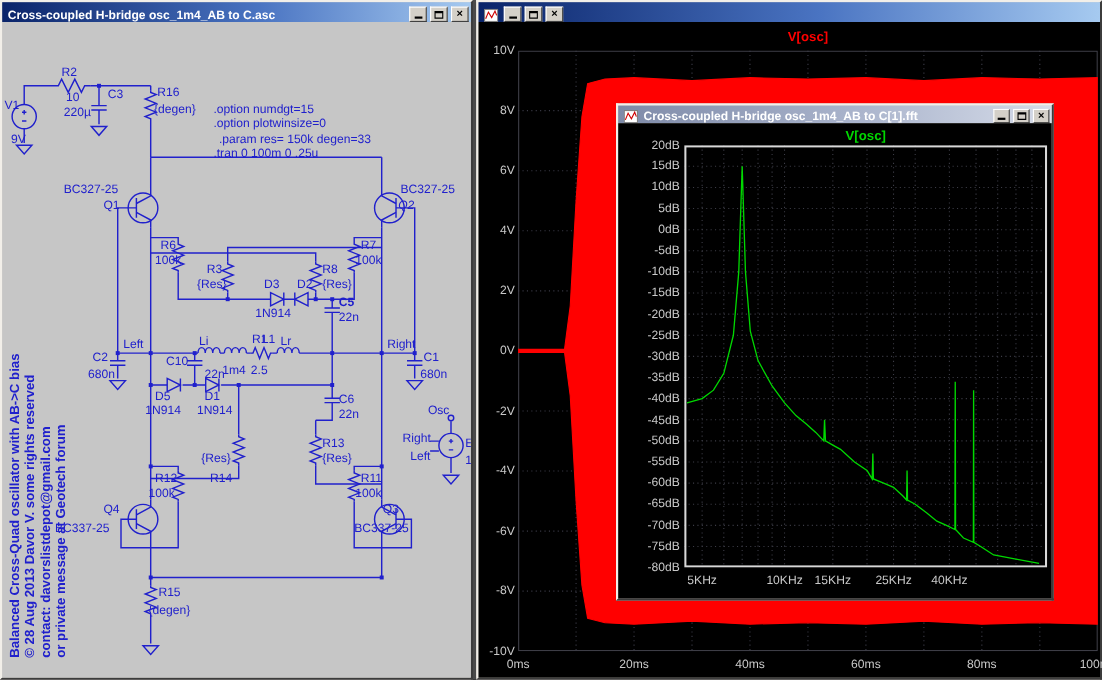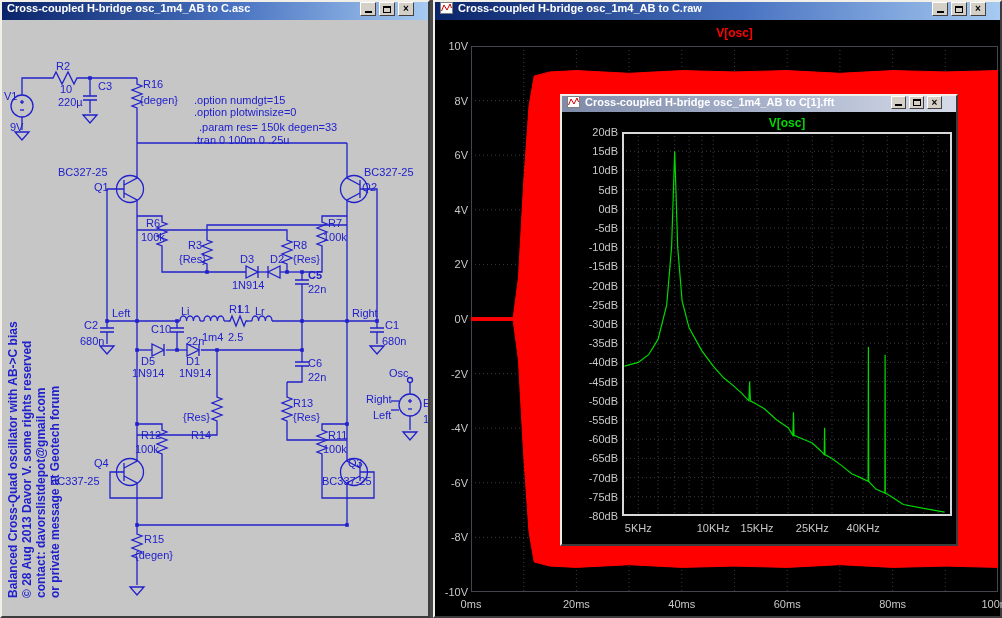--- a/index.html
+++ b/index.html
@@ -2,21 +2,21 @@
 <html><head>
 <meta charset="utf-8">
 <style>
   *{margin:0;padding:0;box-sizing:border-box}
   html,body{width:1002px;height:618px;overflow:hidden}
   body{position:relative;background:#4a4a4a;font-family:"Liberation Sans",sans-serif}
   .win{position:absolute;border:2px solid;border-color:#f2efe9 #3c3c3c #3c3c3c #f2efe9;background:#d4d0c8}
   #left-win{left:0;top:0;width:430px;height:618px}
   #raw-win{left:433px;top:0;width:569px;height:618px}
   #fft-win{left:125px;top:92px;width:398px;height:452px;z-index:5}
-  .tbar{height:18px;display:flex;align-items:flex-start;gap:3px;padding:0 14px 0 5px;background:linear-gradient(90deg,#0a246a,#4a74c2 55%,#a6caf0)}
+  .tbar{height:18px;display:flex;align-items:flex-end;gap:3px;padding:0 2px 0 5px;background:linear-gradient(90deg,#0a246a,#4a74c2 55%,#a6caf0)}
   #fft-win .tbar{height:16px;background:linear-gradient(90deg,#7e8aa8,#aab4cc 55%,#d5dbe8)}
   .ttl{flex:1;color:#fff;font-size:11px;font-weight:bold;white-space:nowrap;overflow:hidden}
   .wicon{display:flex;align-items:center;flex:none;margin-right:2px}
   .wbtn{width:16px;height:14px;background:#d4d0c8;border:1px solid;border-color:#fff #404040 #404040 #fff;display:flex;align-items:center;justify-content:center;flex:none}
   #fft-win .wbtn{width:15px;height:13px}
   .gmin{width:7px;height:2px;background:#000;align-self:flex-end;margin-bottom:2px}
   .gmax{width:8px;height:7px;border:1px solid #000;border-top:2px solid #000}
   .gclose{font-size:10px;font-weight:bold;line-height:1;color:#000}
   .client{position:absolute;left:0;right:0;bottom:0;top:18px}
   #fft-client{top:16px}
@@ -265,21 +265,20 @@
 </div>
 
 <div id="raw-win" class="win">
   <div class="tbar">
     <span class="wicon">
       <svg width="13" height="12">
           <rect x="0.5" y="0.5" width="12" height="11" fill="#fff" stroke="#808080"></rect>
           <polyline points="1.5,9 4,3 7,8 10,2 11.5,6" stroke="#d00000" fill="none"></polyline>
         </svg>
     </span>
-    <span class="ttl">Cross-coupled H-bridge osc_1m4_AB to C.raw</span>
     <span class="wbtn">
         <span class="gmin"></span>
       </span>
     <span class="wbtn">
         <span class="gmax"></span>
       </span>
     <span class="wbtn">
         <span class="gclose">×</span>
       </span>
   </div>

